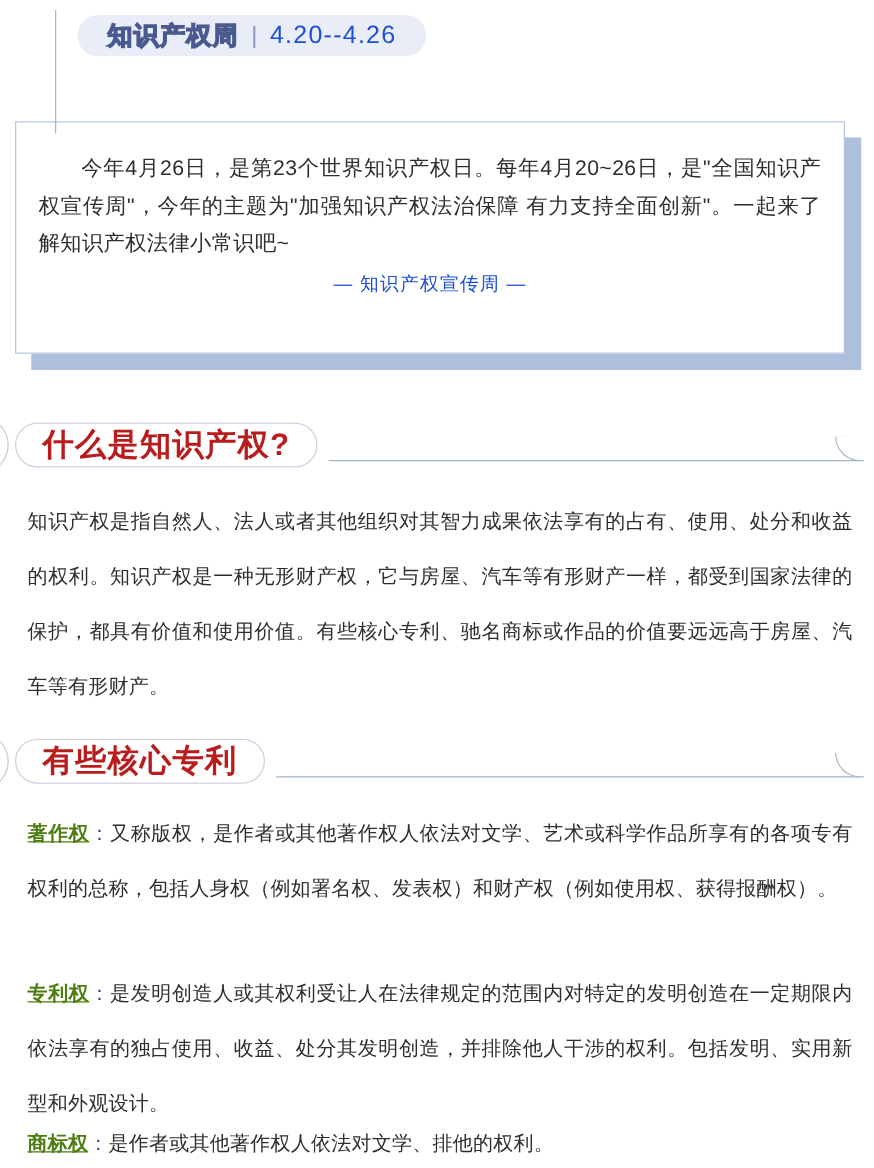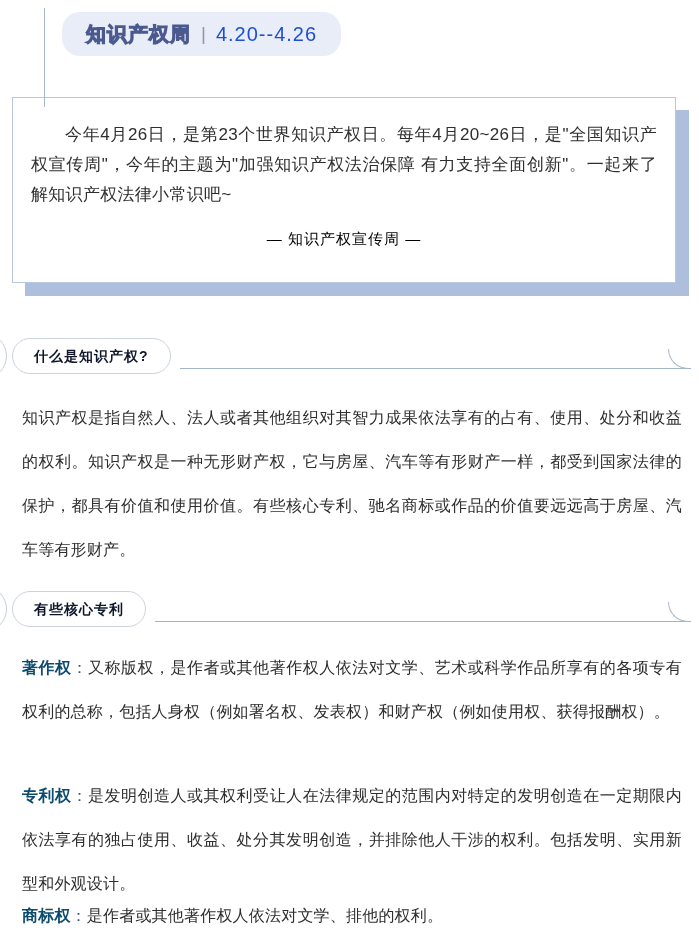--- a/index.html
+++ b/index.html
@@ -9,21 +9,21 @@
     position:relative; width:699px; height:934px; background:#ffffff;
     overflow:hidden; margin:0 auto;
   }
   
   .connector {
     position:absolute; left:44px; top:8px; width:1px; height:99px;
     background:#a6b6d0; z-index:6;
   }
   
   .badge {
-    position:absolute; left:62px; top:12px; height:44px;
+    position:absolute; left:62px; top:12px; height:33px;
     background:#e9edf7; border-radius:18px; padding:0 24px;
     display:flex; align-items:center; z-index:4;
   }
   .badge-title {
     font-size:20px; font-weight:800; color:#ffffff;
     -webkit-text-stroke:1.1px #4b5a8e;
     letter-spacing:1px;
   }
   .badge-sep { color:#8removed; color:#8a96b8; font-size:19px; padding:0 10px; font-weight:400; }
   .badge-dates { color:#1d4ed8; font-size:20px; letter-spacing:1px; font-weight:500; }
@@ -32,29 +32,29 @@
     position:absolute; left:12px; top:97px; width:664px; height:186px;
     background:#ffffff; border:1px solid #b9c6e2;
     box-shadow:13px 13px 0 0 #aebfde; z-index:3;
     padding:22px 18px 0 18px;
   }
   .intro-text {
     font-size:17px; line-height:30px; color:#2e2e2e;
     text-indent:2em; letter-spacing:0.3px; text-align:justify;
   }
   .intro-signature {
-    margin-top:20px; text-align:center; font-size:15px; color:#000000;
+    margin-top:8px; text-align:center; font-size:15px; color:#1d4ed8;
     letter-spacing:1px;
   }
   
   .heading-row { position:absolute; left:12px; right:0; height:36px; display:flex; z-index:2; }
   .heading-pill {
     height:36px; line-height:34px; padding:0 21px;
     border:1px solid #cbd3df; border-radius:18px; background:#fff;
-    font-size:14px; font-weight:bold; color:#0f172a; letter-spacing:1px;
+    font-size:25px; font-weight:bold; color:#b91c1c; letter-spacing:1px;
     white-space:nowrap; z-index:2;
   }
   .heading-rule { position:relative; flex:1; }
   .rule-line { position:absolute; left:9px; right:8px; bottom:5px; height:1px; background:#a4b4c8; }
   .rule-hook {
     position:absolute; right:11px; bottom:5px; width:20px; height:20px;
     border-left:1px solid #a9b8cb; border-bottom:1px solid #a9b8cb;
     border-bottom-left-radius:100%;
   }
   .edge-circle {
@@ -66,21 +66,21 @@
   
   .body-p {
     position:absolute; left:22px; width:660px;
     font-size:16px; line-height:44px; color:#2e2e2e;
     letter-spacing:0.2px; text-align:justify;
   }
   .p-what { top:396px; }
   .p-copyright { top:646px; }
   .p-patent { top:774px; }
   .p-trademark { top:894px; }
-  .term { color:#0c4a6e; font-weight:bold; }
+  .term { color:#4d7c0f; font-weight:bold;text-decoration:underline; }
   .colon { color:#3b4a87; }
 </style>
 </head>
 <body>
 
 <div class="page">
 
   <div class="connector"></div>
 
   <div class="badge">

